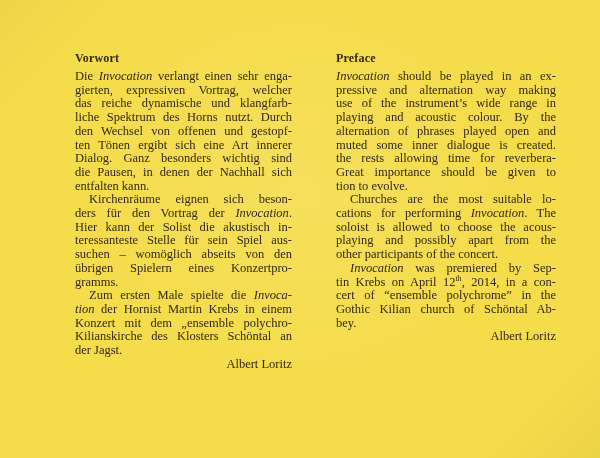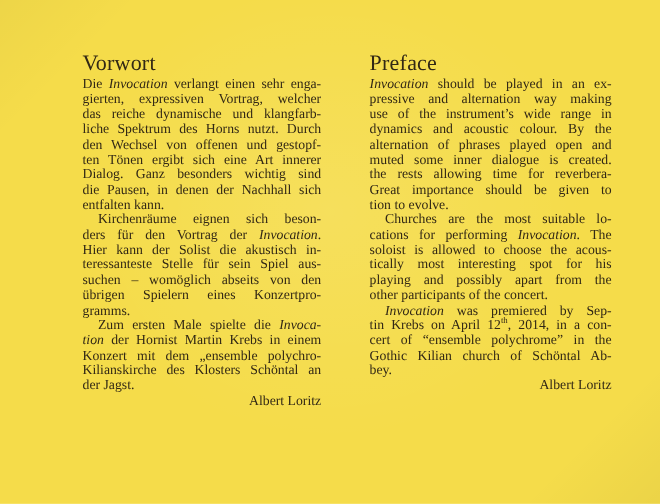--- a/index.html
+++ b/index.html
@@ -12,22 +12,22 @@
     background:
       radial-gradient(ellipse at 50% 42%, rgba(255,255,255,0.10), rgba(0,0,0,0.0) 55%),
       linear-gradient(135deg, rgba(0,0,0,0.03), rgba(0,0,0,0) 12%, rgba(0,0,0,0) 88%, rgba(0,0,0,0.04)),
       var(--bg, #f5dc4a);
     color: var(--ink, #322815);
   }
   .col { position: absolute; top: 46px; }
   .col.left  { left: 75px;  width: 217px; }
   .col.right { left: 336px; width: 220px; }
   h2.heading {
-    margin: 0 0 0 0; font-size: 20px; line-height: 24px;
-    font-weight: normal; letter-spacing: 0.2px;
+    margin: 0 0 0 0; font-size: 12px; line-height: 24px;
+    font-weight: bold; letter-spacing: 0.2px;
   }
   .body { font-size: 12.5px; }
   .line {
     line-height: 13.7px;
     text-align: justify; text-align-last: justify;
     white-space: normal;
   }
   .line.noj { text-align: left; text-align-last: left; }
   .line.ind { text-indent: 14px; }
   .line i { font-style: italic; }
@@ -74,32 +74,31 @@
       </div>
     <div class="sig">Albert Loritz</div>
   </div>
   <div class="col right">
     <h2 class="heading">Preface</h2>
     <div class="body">
         <div class="para">
           <div class="line"><i>Invocation</i><span> should be played in an ex-</span></div>
           <div class="line"><span>pressive and alternation way making</span></div>
           <div class="line"><span>use of the instrument’s wide range in</span></div>
-          <div class="line"><span>dynamics and acoustic colour. By the</span></div>
+          <div class="line"><span>playing and acoustic colour. By the</span></div>
           <div class="line"><span>alternation of phrases played open and</span></div>
           <div class="line"><span>muted some inner dialogue is created.</span></div>
           <div class="line"><span>the rests allowing time for reverbera-</span></div>
           <div class="line"><span>Great importance should be given to</span></div>
           <div class="line noj"><span>tion to evolve.</span></div>
         </div>
         <div class="para">
           <div class="line ind"><span>Churches are the most suitable lo-</span></div>
           <div class="line"><span>cations for performing </span><i>Invocation</i><span>. The</span></div>
           <div class="line"><span>soloist is allowed to choose the acous-</span></div>
-          <div class="line"><span>tically most interesting spot for his</span></div>
           <div class="line"><span>playing and possibly apart from the</span></div>
           <div class="line noj"><span>other participants of the concert.</span></div>
         </div>
         <div class="para">
           <div class="line ind"><i>Invocation</i><span> was premiered by Sep-</span></div>
           <div class="line"><span>tin Krebs on April 12</span><sup>th</sup><span>, 2014, in a con-</span></div>
           <div class="line"><span>cert of “ensemble polychrome” in the</span></div>
           <div class="line"><span>Gothic Kilian church of Schöntal Ab-</span></div>
           <div class="line noj"><span>bey.</span></div>
         </div>

